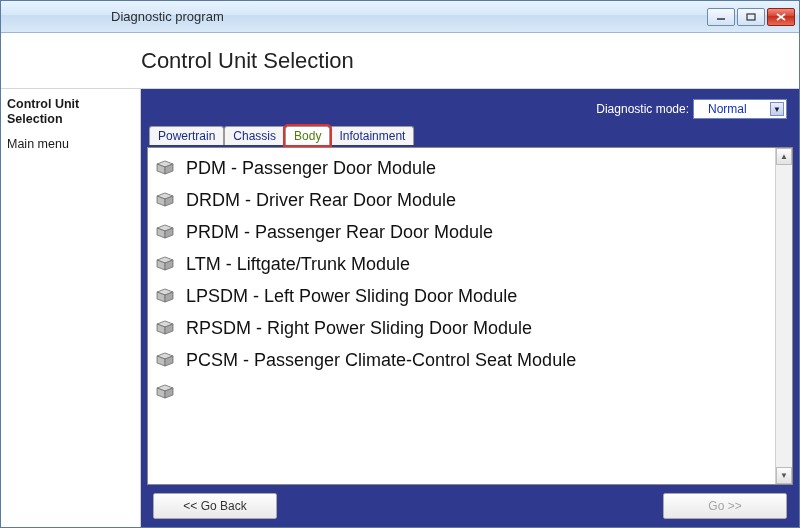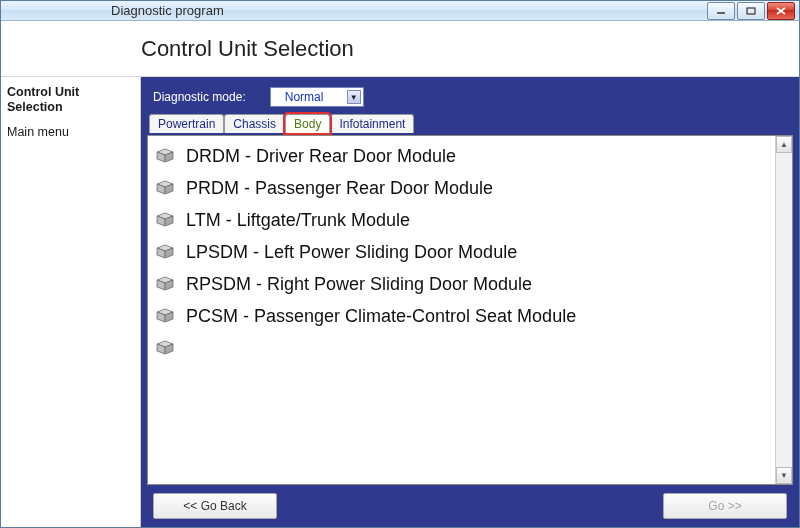--- a/index.html
+++ b/index.html
@@ -6,21 +6,21 @@
   html, body { font-family: "Segoe UI", Tahoma, Arial, sans-serif; font-size: 13px; }
   .window {
     width: 800px; height: 528px;
     border: 1px solid #5a7aa0;
     display: flex; flex-direction: column;
     background: #fff;
     position: relative;
   }
   
   .titlebar {
-    height: 20px;
+    height: 32px;
     background: linear-gradient(to bottom, #e8f3ff 0%, #d7e8f9 45%, #c7ddf2 46%, #d9e9f8 100%);
     display: flex; align-items: center;
     border-bottom: 1px solid #9ab6d6;
   }
   .titlebar .title-text {
     margin-left: 110px;
     color: #2d2d2d;
     font-size: 13px;
   }
   .titlebar .win-btns {
@@ -72,22 +72,22 @@
   .side-item.bold { font-weight:bold; }
   
   .main {
     flex:1;
     background:#2f3a8f; 
     position:relative;
     display:flex; flex-direction:column;
     padding: 6px 6px 8px 6px;
   }
   .diag-row {
-    display:flex; justify-content:flex-start; align-items:center;
-    gap:24px; padding:4px 6px 6px 6px;
+    display:flex; justify-content:flex-end; align-items:center;
+    gap:4px; padding:4px 6px 6px 6px;
   }
   .diag-label { color:#fff; font-size:12px; }
   .diag-select {
     width:94px; height:20px;
     border:1px solid #6f85c0;
     background:#fff; color:#1330c0;
     font-size:12px;
     display:flex; align-items:center; justify-content:space-between;
     padding:0 2px 0 14px;
   }
@@ -246,20 +246,30 @@
         <div class="list-area">
           <div class="list" id="module-list">
               <div class="row">
                 <span class="mod-icon">
                   <svg width="22" height="16" viewBox="0 0 22 16">
                     <polygon points="3,4 11,1 19,4 11,7" fill="#d9d9d9" stroke="#6d6d6d" stroke-width="0.8"></polygon>
                     <polygon points="3,4 11,7 11,14 3,11" fill="#bfbfbf" stroke="#6d6d6d" stroke-width="0.8"></polygon>
                     <polygon points="19,4 11,7 11,14 19,11" fill="#a8a8a8" stroke="#6d6d6d" stroke-width="0.8"></polygon>
                   </svg>
                 </span>
+                <span class="mod-label">PDM - Passenger Door Module</span>
+              </div>
+              <div class="row">
+                <span class="mod-icon">
+                  <svg width="22" height="16" viewBox="0 0 22 16">
+                    <polygon points="3,4 11,1 19,4 11,7" fill="#d9d9d9" stroke="#6d6d6d" stroke-width="0.8"></polygon>
+                    <polygon points="3,4 11,7 11,14 3,11" fill="#bfbfbf" stroke="#6d6d6d" stroke-width="0.8"></polygon>
+                    <polygon points="19,4 11,7 11,14 19,11" fill="#a8a8a8" stroke="#6d6d6d" stroke-width="0.8"></polygon>
+                  </svg>
+                </span>
                 <span class="mod-label">DRDM - Driver Rear Door Module</span>
               </div>
               <div class="row">
                 <span class="mod-icon">
                   <svg width="22" height="16" viewBox="0 0 22 16">
                     <polygon points="3,4 11,1 19,4 11,7" fill="#d9d9d9" stroke="#6d6d6d" stroke-width="0.8"></polygon>
                     <polygon points="3,4 11,7 11,14 3,11" fill="#bfbfbf" stroke="#6d6d6d" stroke-width="0.8"></polygon>
                     <polygon points="19,4 11,7 11,14 19,11" fill="#a8a8a8" stroke="#6d6d6d" stroke-width="0.8"></polygon>
                   </svg>
                 </span>

